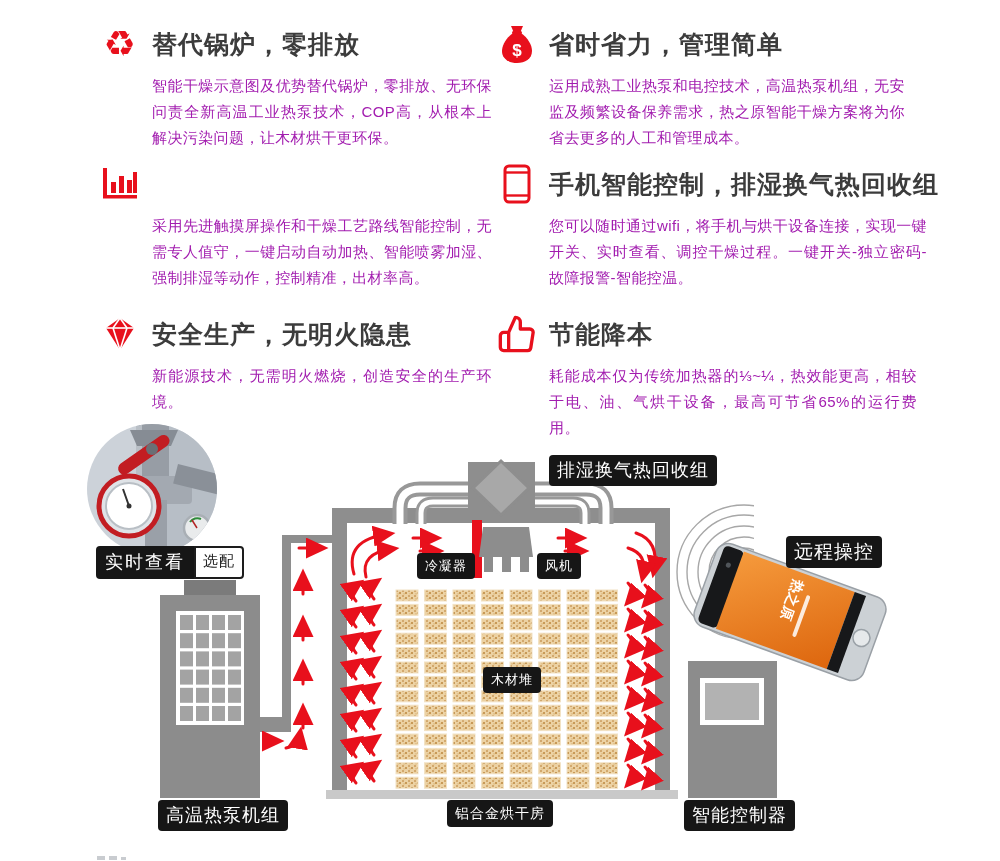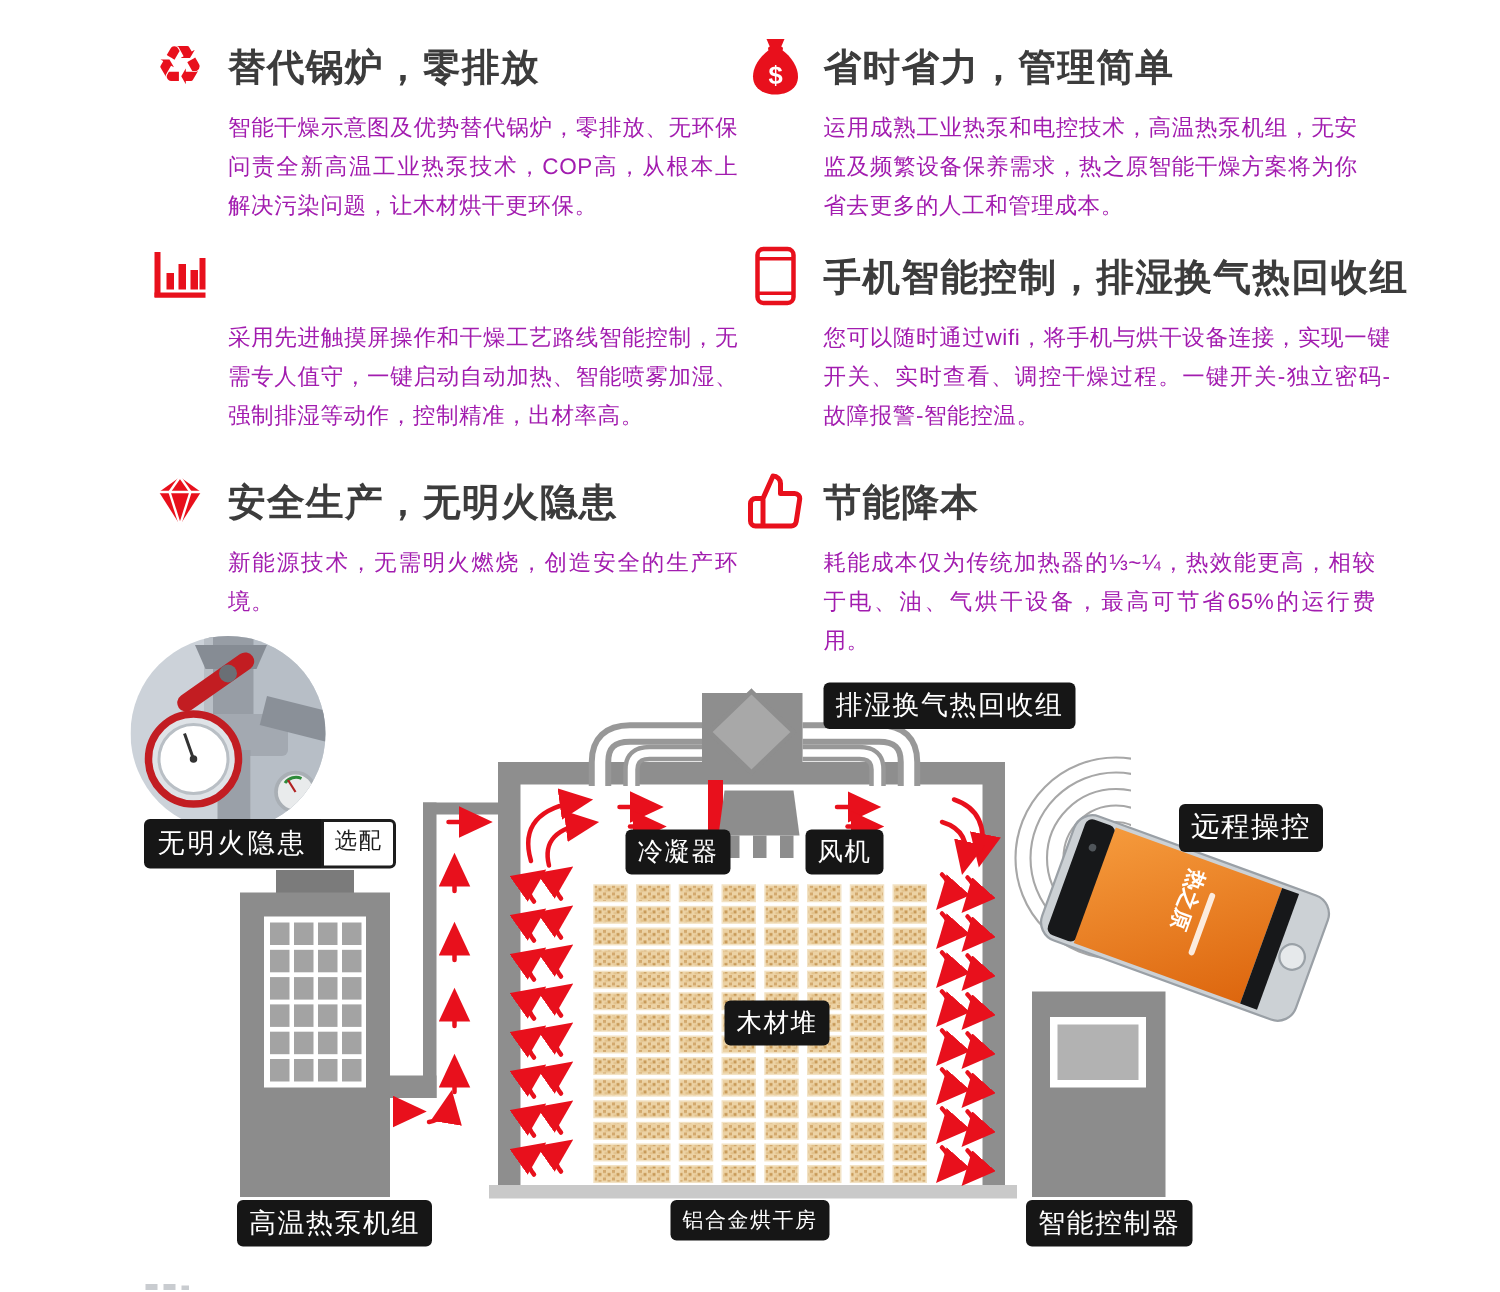--- a/index.html
+++ b/index.html
@@ -15,21 +15,21 @@
   .feature p{margin-top:9px;margin-left:52px;font-size:15px;color:#a21caf;line-height:26px;letter-spacing:.4px;text-align:justify}
   .f1{left:100px;top:24px;width:392px}
   .f2{left:497px;top:24px;width:408px}
   .f3{left:100px;top:164px;width:392px}
   .f4{left:497px;top:164px;width:430px}
   .f5{left:100px;top:314px;width:392px}
   .f6{left:497px;top:314px;width:420px}
   .recycle-glyph{font-size:36px;line-height:1;color:#e8101c}
 
   
-  .blabel{position:absolute;background:#161616;color:#fff;font-size:17px;line-height:1;
+  .blabel{position:absolute;background:#161616;color:#fff;font-size:13px;line-height:1;
     padding:6px 8px 7px;border-radius:4px;letter-spacing:1px;white-space:nowrap;z-index:5}
   .label-pair{position:absolute;display:flex;z-index:5}
   .label-pair .dark{background:#161616;color:#fff;font-size:18px;line-height:1;padding:7px 9px 8px;border-radius:4px 0 0 4px;letter-spacing:2px}
   .label-pair .light{background:#fff;color:#1d1d1d;font-size:15px;line-height:1;padding:5px 7px 6px;border:2px solid #1d1d1d;border-radius:0 4px 4px 0;letter-spacing:1px}
   #diagram-svg{position:absolute;left:0;top:0;z-index:1}
 </style>
 </head>
 <body>
 
 <div class="stage">
@@ -419,21 +419,21 @@
       </g>
 
     <g fill="#c9ccd0">
       <rect x="97" y="856" width="8" height="4"></rect>
       <rect x="109" y="856" width="8" height="4"></rect>
       <rect x="121" y="857" width="5" height="3"></rect>
     </g>
   </svg>
 
   <div class="label-pair" style="left:96px;top:546px">
-    <span class="dark">无明火隐患</span>
+    <span class="dark">实时查看</span>
     <span class="light">选配</span>
   </div>
   <div class="blabel" style="left:549px;top:455px;font-size:18px">排湿换气热回收组</div>
   <div class="blabel" style="left:417px;top:553px">冷凝器</div>
   <div class="blabel" style="left:537px;top:553px">风机</div>
   <div class="blabel" style="left:483px;top:667px">木材堆</div>
   <div class="blabel" style="left:786px;top:536px;font-size:19px">远程操控</div>
   <div class="blabel" style="left:158px;top:800px;font-size:18px">高温热泵机组</div>
   <div class="blabel" style="left:447px;top:800px;font-size:14px">铝合金烘干房</div>
   <div class="blabel" style="left:684px;top:800px;font-size:18px">智能控制器</div>

